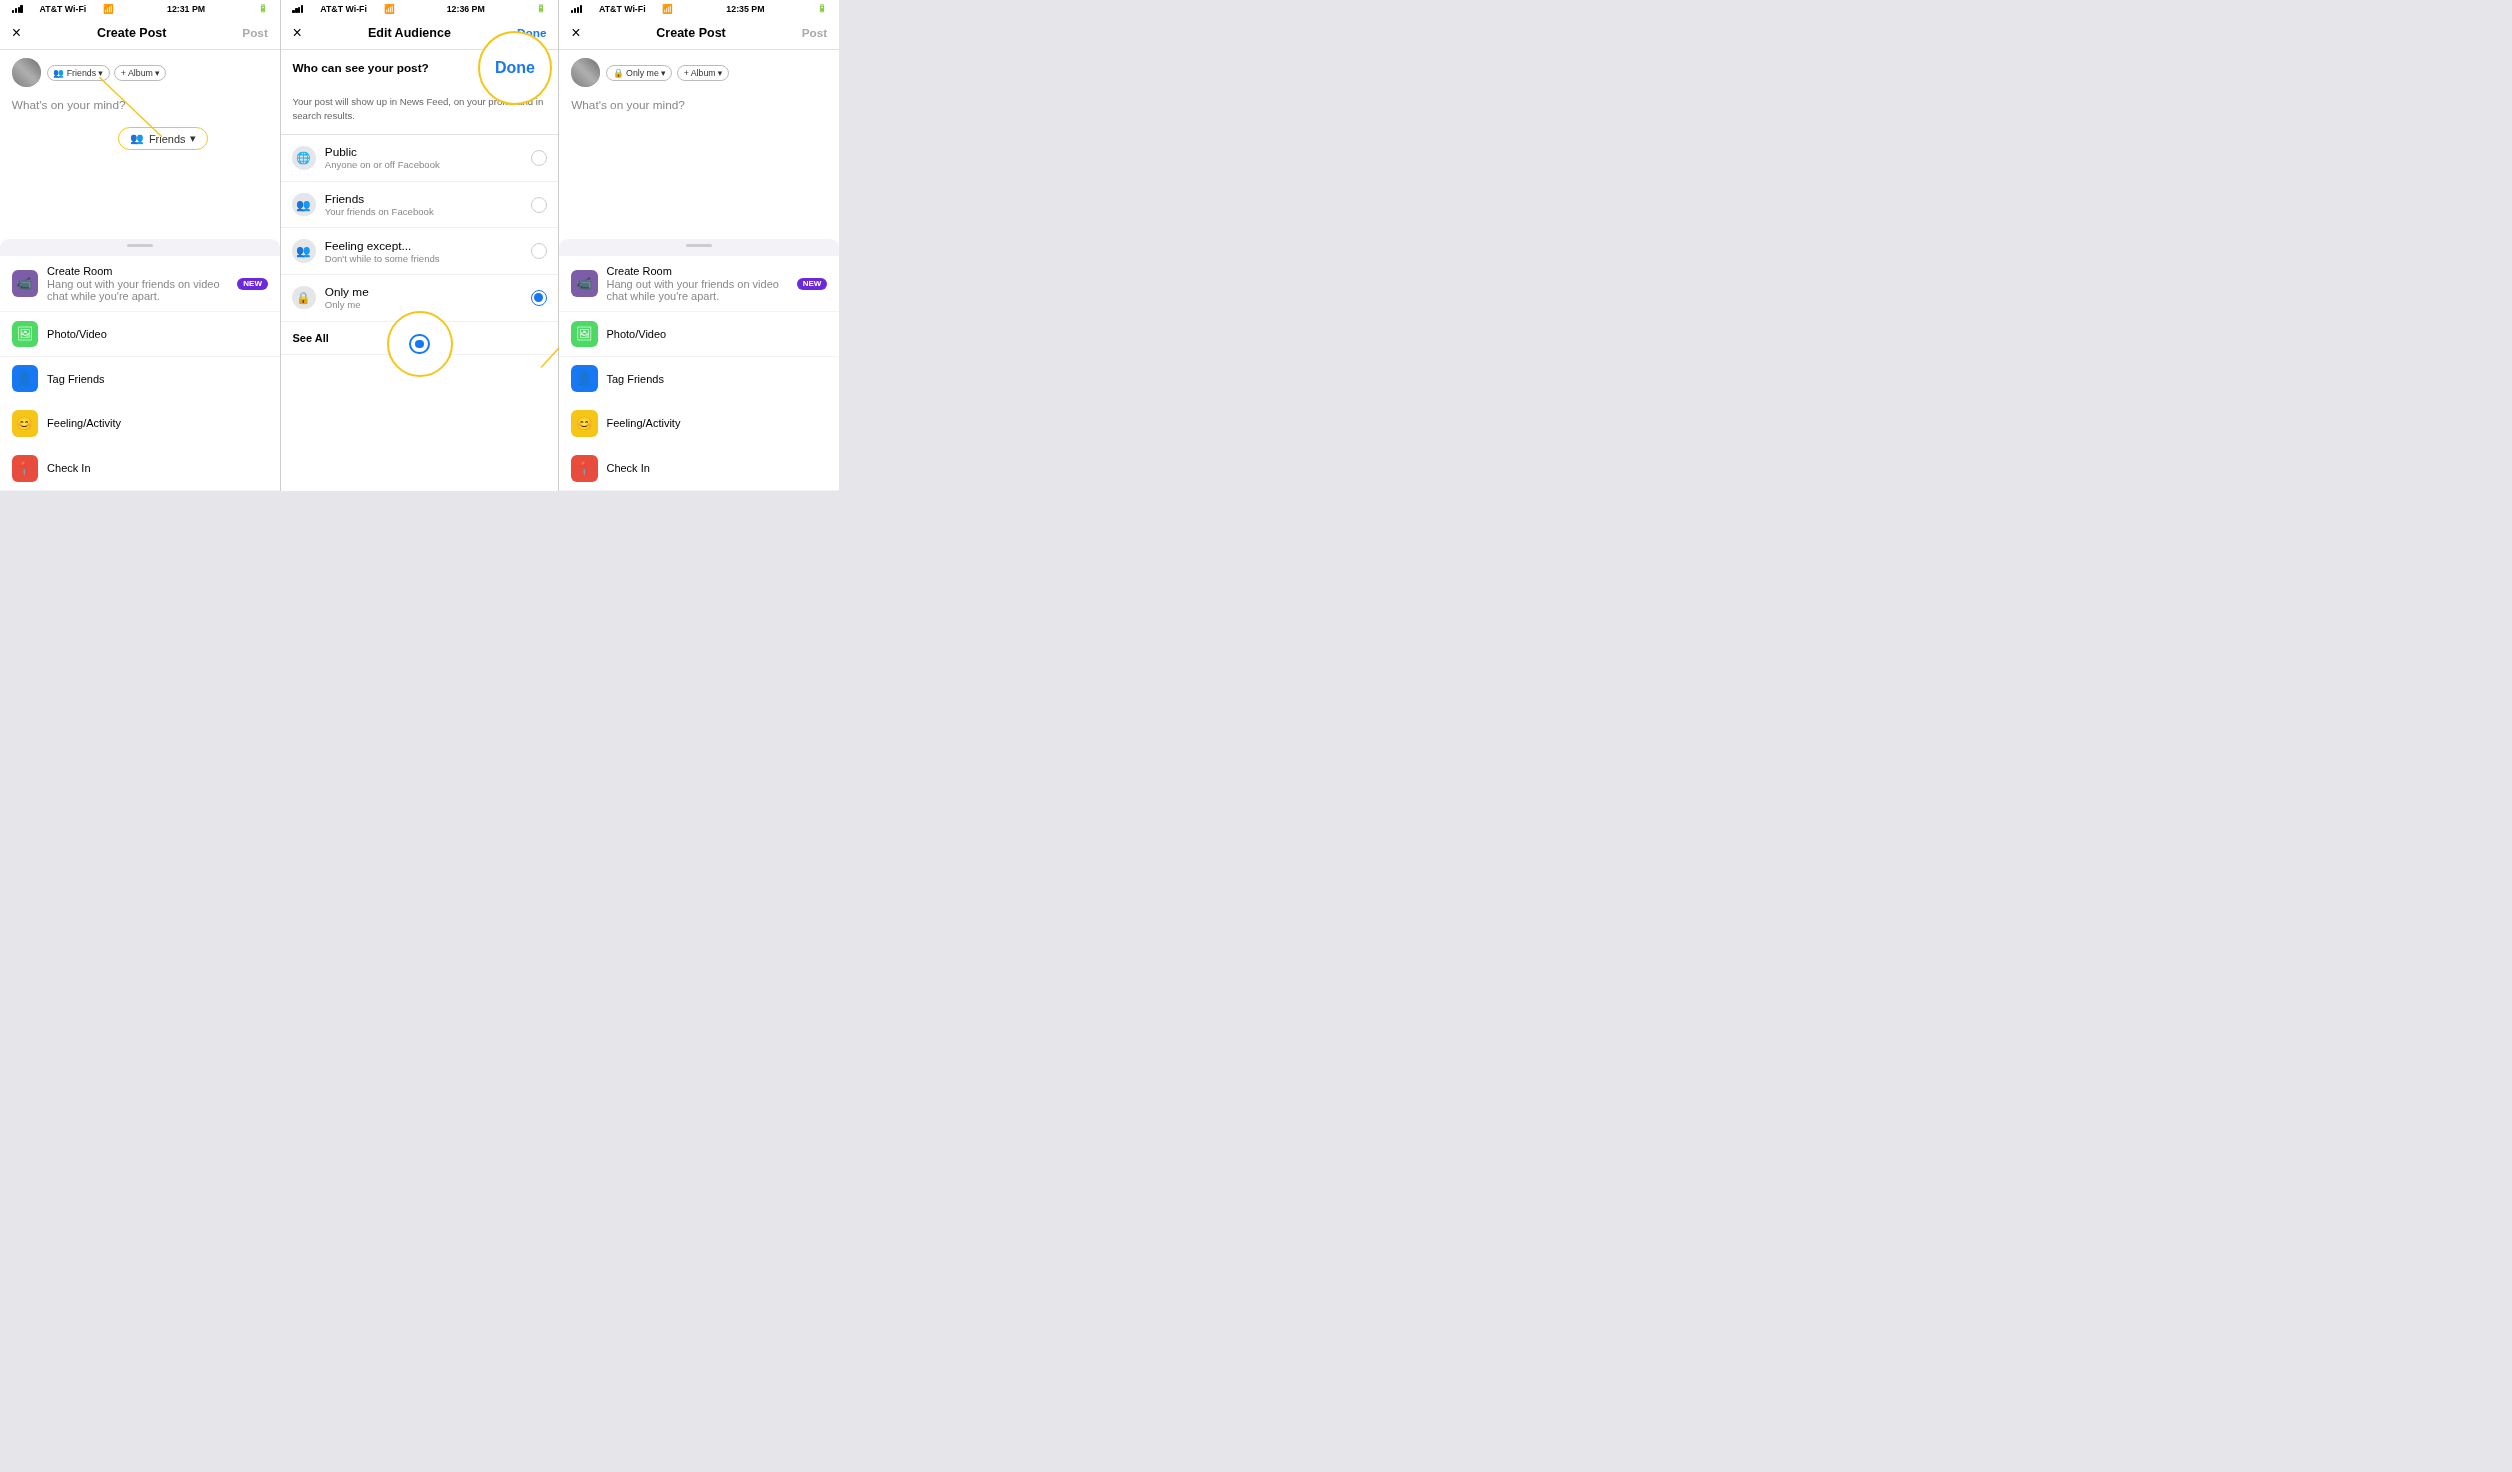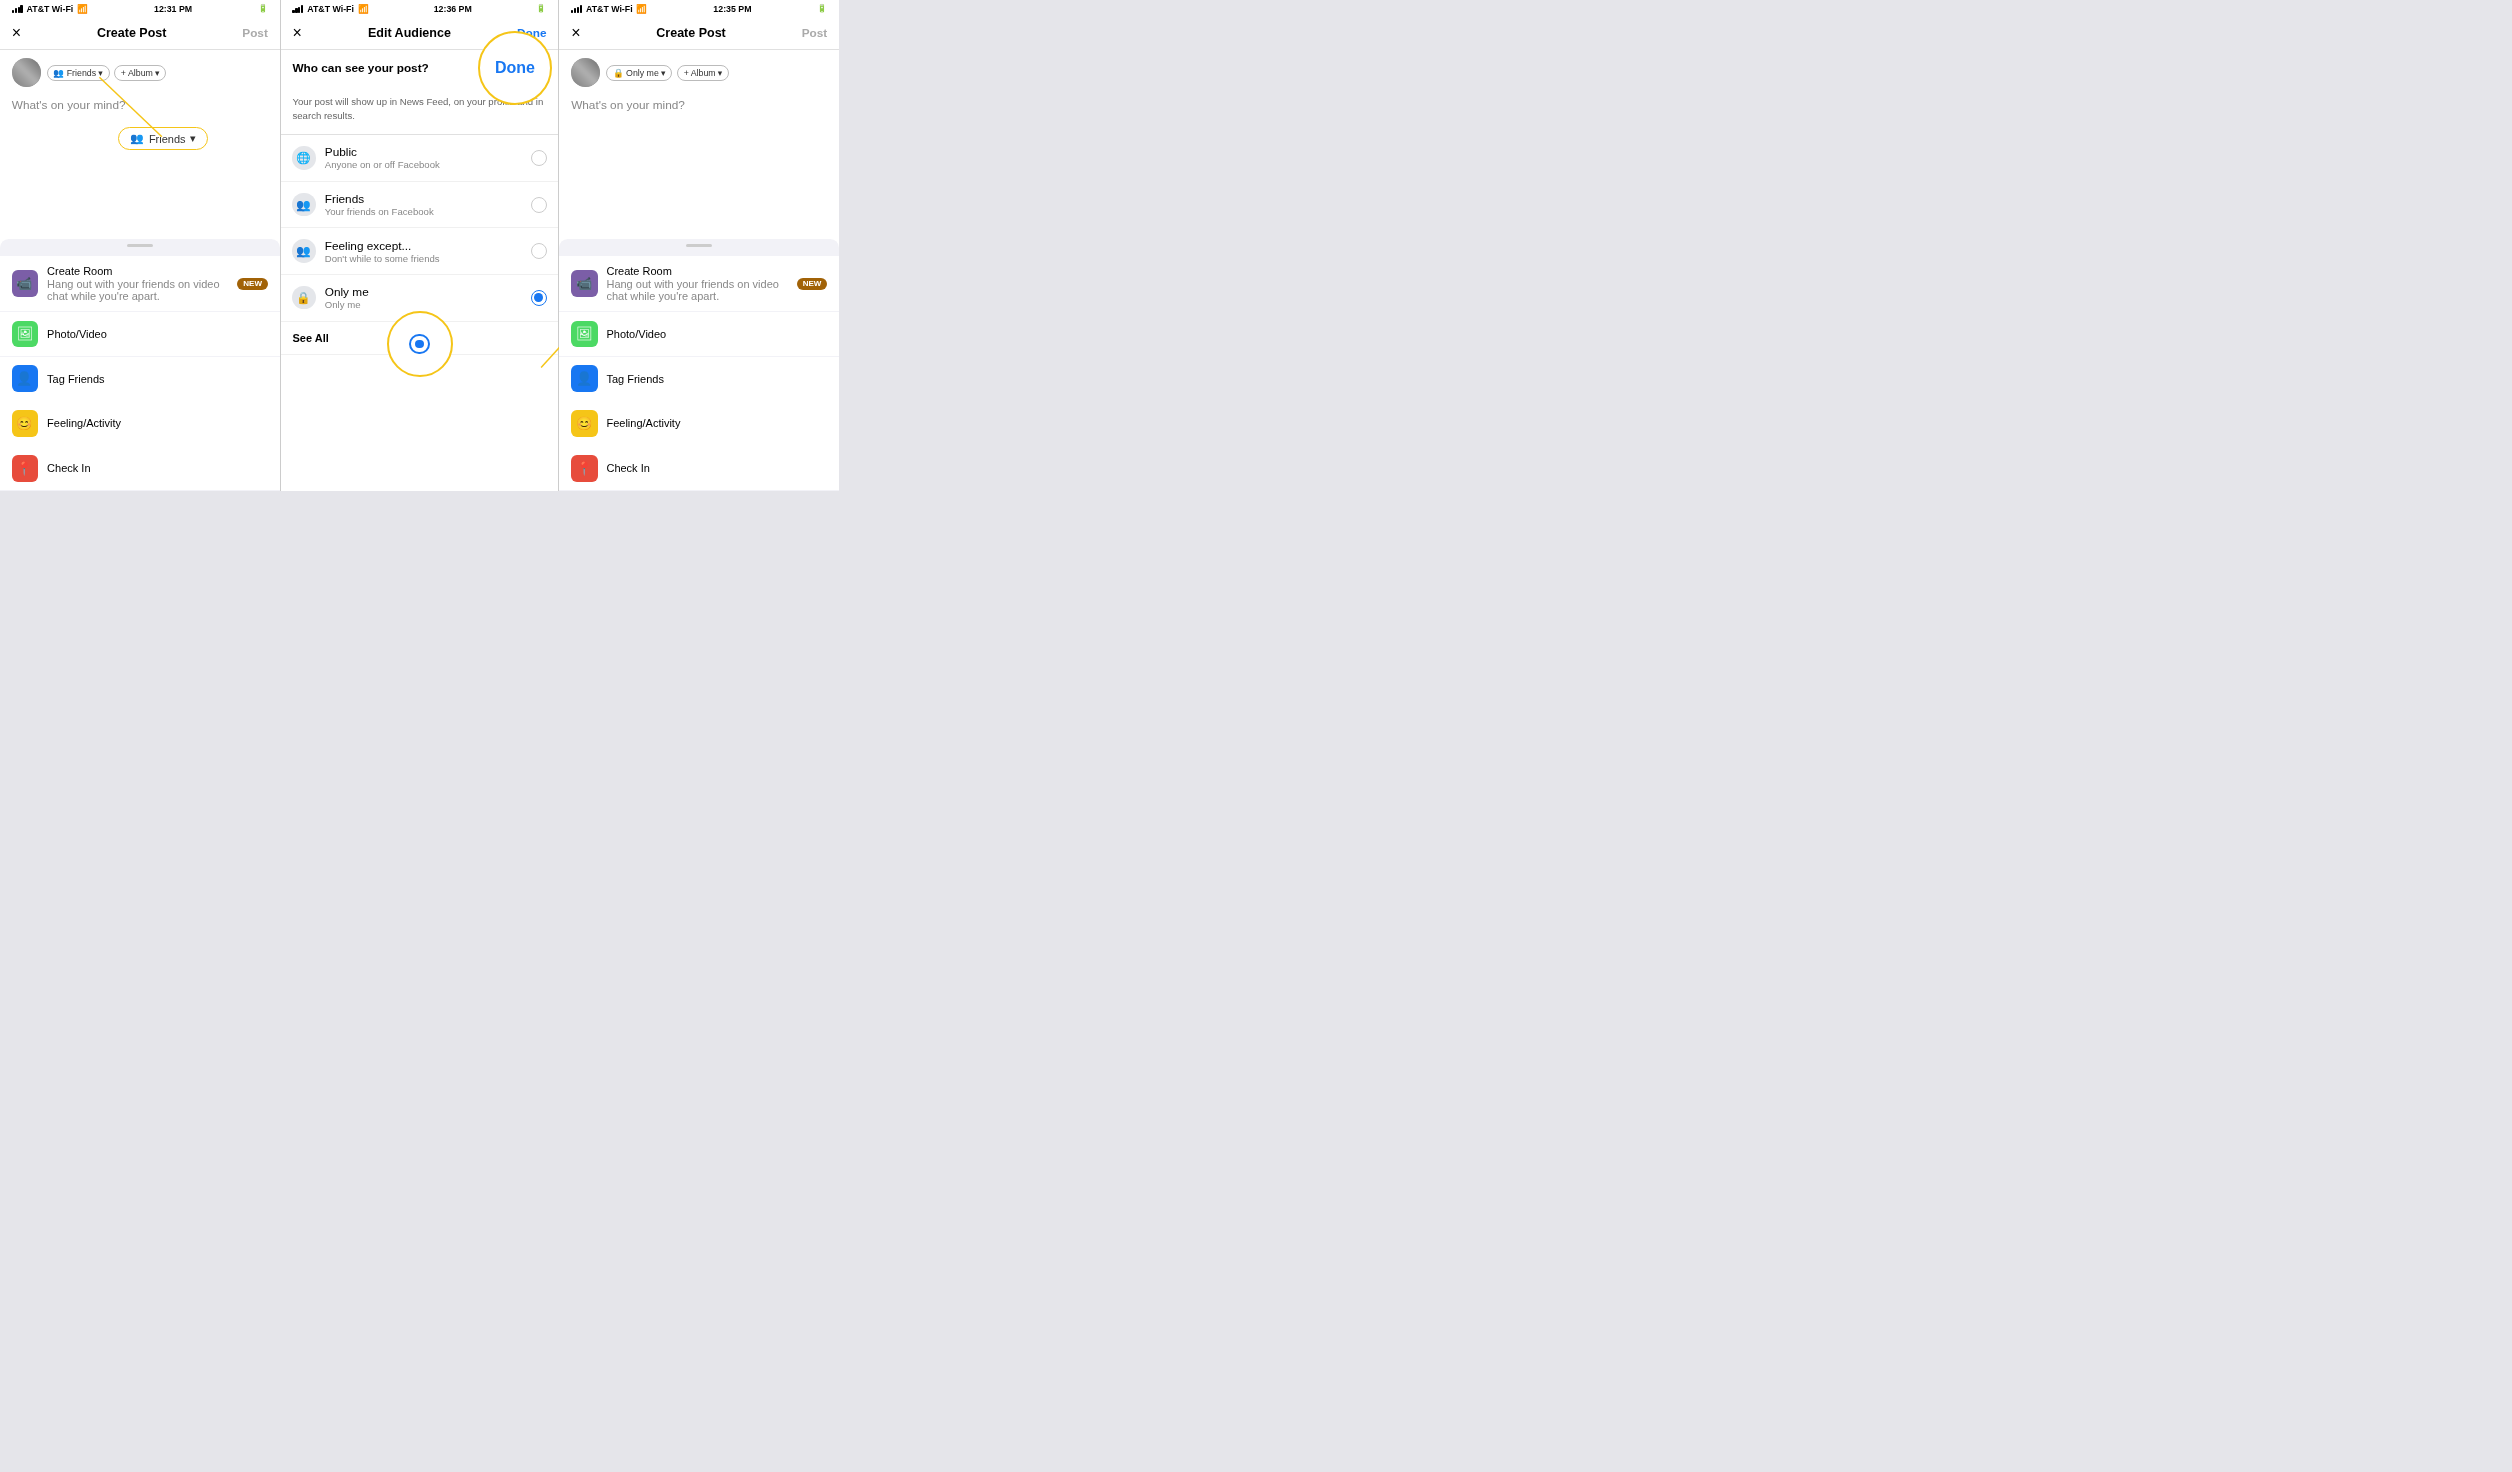--- a/index.html
+++ b/index.html
@@ -26,21 +26,21 @@
     .status-bar {
       background: #fff;
       display: flex;
       align-items: center;
       justify-content: space-between;
       padding: 2.9px 11.8px;
       font-size: 8.8px;
       font-weight: 600;
       height: 17.7px;
     }
-    .status-left { display: flex; align-items: center; gap: 4px; }
+    .status-left { display: flex; align-items: center; gap: 17px; }
     .status-center { font-size: 8.8px; font-weight: 600; }
     .status-right { display: flex; align-items: center; gap: 2.9px; font-size: 8px; }
 
     
     .nav-bar {
       background: #fff;
       display: flex;
       align-items: center;
       justify-content: space-between;
       padding: 5.9px 11.8px;
@@ -137,21 +137,21 @@
     }
     .sheet-icon.purple { background: #7b5ea7; color: #fff; }
     .sheet-icon.green { background: #4cd964; color: #fff; }
     .sheet-icon.blue { background: #1877f2; color: #fff; }
     .sheet-icon.yellow { background: #f5c518; color: #fff; }
     .sheet-icon.red { background: #e74c3c; color: #fff; }
     .sheet-item-text { font-size: 11px; color: #000; }
     .sheet-item-sub { font-size: 11px; color: #888; margin-top: 1.5px; }
     .new-badge {
       margin-left: auto;
-      background: #a16207;
+      background: #6d28d9;
       color: #fff;
       font-size: 8px;
       font-weight: 700;
       padding: 1.5px 5.9px;
       border-radius: 7.4px;
       text-align: center;
     }
 
     
     .audience-panel {

